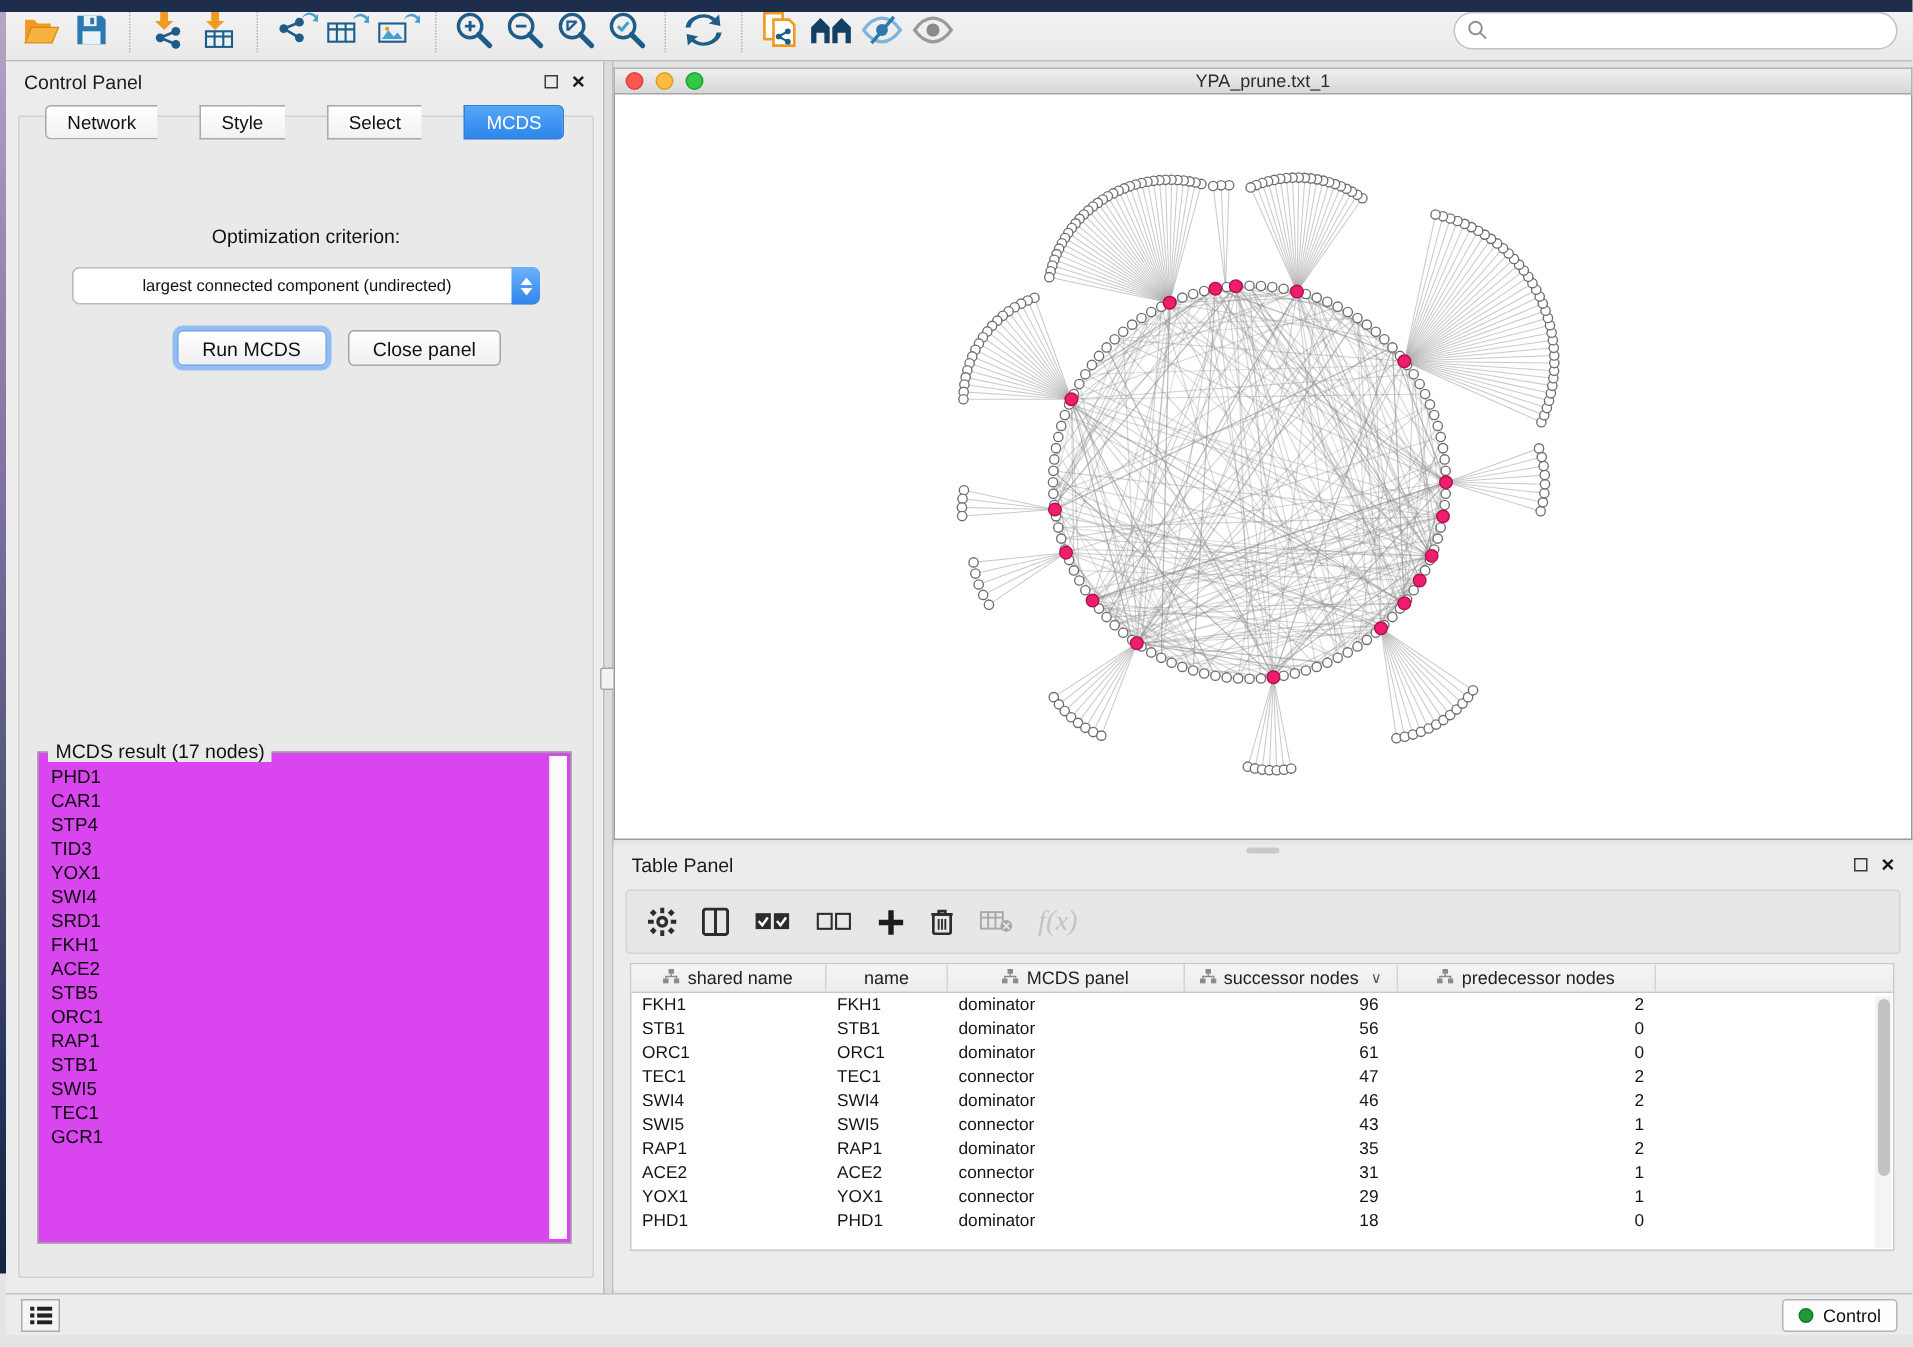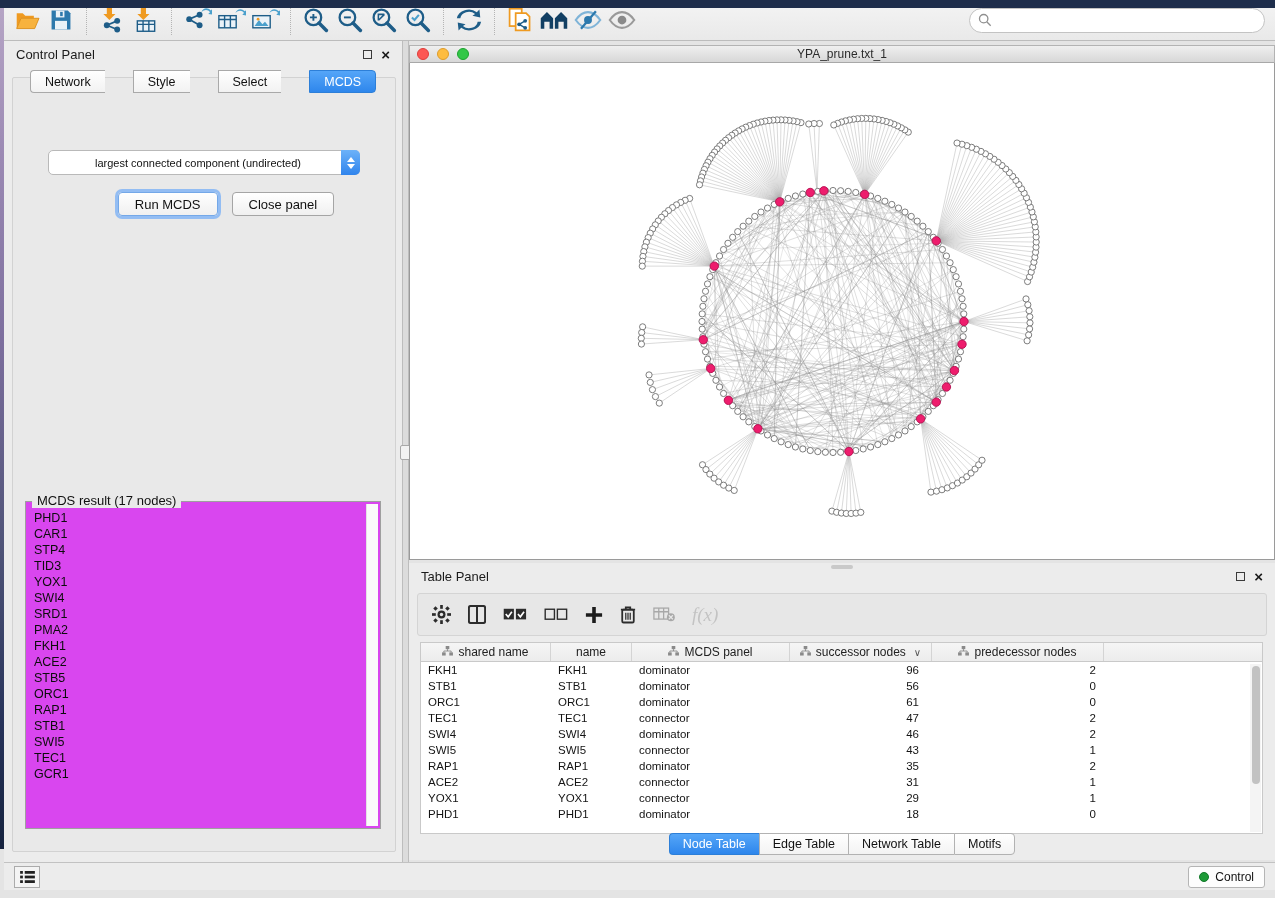--- a/index.html
+++ b/index.html
@@ -274,20 +274,21 @@
       <span class="close-x">×</span>
     </span>
   </div>
   <div id="cp-tabs">
     <span class="seg-tab">Network</span>
     <span class="seg-tab">Style</span>
     <span class="seg-tab">Select</span>
     <span class="seg-tab selected">MCDS</span>
   </div>
   <div id="cp-content">
+    <div id="opt-label">Optimization criterion:</div>
     <div id="opt-select">
       <span id="opt-select-value">largest connected component (undirected)</span>
       <span id="opt-stepper">
         <span class="step-arrow step-up"></span>
           <span class="step-arrow step-down"></span>
       </span>
     </div>
     <div id="cp-buttons">
       <button class="push-btn focus-ring">Run MCDS</button>
       <button class="push-btn">Close panel</button>
@@ -295,21 +296,20 @@
     <div id="mcds-fieldset">
       <span id="mcds-legend">MCDS result (17 nodes)</span>
       <div id="mcds-list">
           <div class="mcds-item">PHD1</div>
           <div class="mcds-item">CAR1</div>
           <div class="mcds-item">STP4</div>
           <div class="mcds-item">TID3</div>
           <div class="mcds-item">YOX1</div>
           <div class="mcds-item">SWI4</div>
           <div class="mcds-item">SRD1</div>
-          <div class="mcds-item">PMA2</div>
           <div class="mcds-item">FKH1</div>
           <div class="mcds-item">ACE2</div>
           <div class="mcds-item">STB5</div>
           <div class="mcds-item">ORC1</div>
           <div class="mcds-item">RAP1</div>
           <div class="mcds-item">STB1</div>
           <div class="mcds-item">SWI5</div>
           <div class="mcds-item">TEC1</div>
           <div class="mcds-item">GCR1</div>
         </div>
@@ -1274,26 +1274,20 @@
           <div class="nt-cell left" style="width: 158px;">dominator</div>
           <div class="nt-cell right" style="width: 142px; padding-right: 13px;">18</div>
           <div class="nt-cell right" style="width: 172px; padding-right: 8px;">0</div>
         </div>
       </div>
     <div id="nt-vscroll">
         <div id="nt-vthumb"></div>
       </div>
   </div>
 
-  <div id="tp-tabs">
-    <span class="tp-tab selected">Node Table</span>
-    <span class="tp-tab">Edge Table</span>
-    <span class="tp-tab">Network Table</span>
-    <span class="tp-tab">Motifs</span>
-  </div>
 </div>
 
 <div id="status-bar" class="abs">
   <span id="panel-list-btn">
     <svg width="15" height="12" viewBox="0 0 16 13">
         <g fill="#222">
           <rect x="0" y="0" width="3" height="3"></rect>
           <rect x="5" y="0" width="11" height="3"></rect>
           <rect x="0" y="5" width="3" height="3"></rect>
           <rect x="5" y="5" width="11" height="3"></rect>

